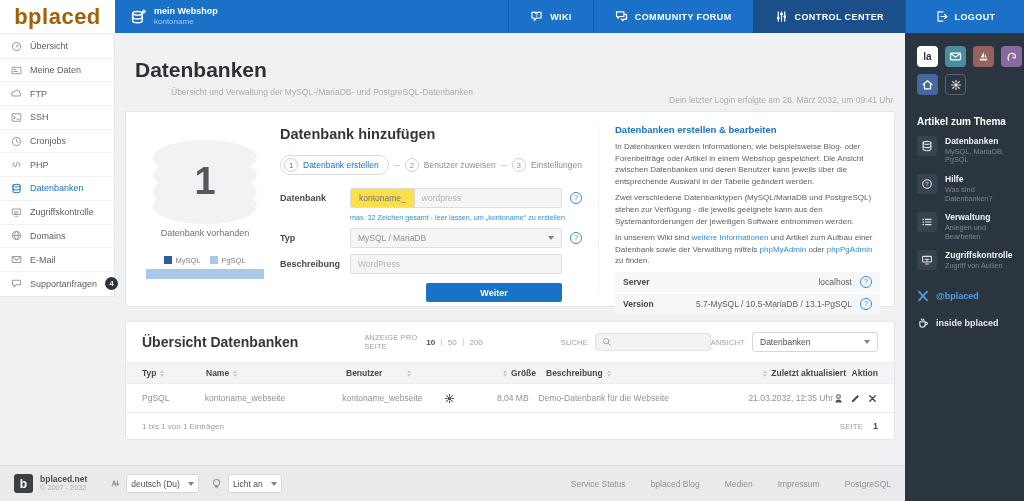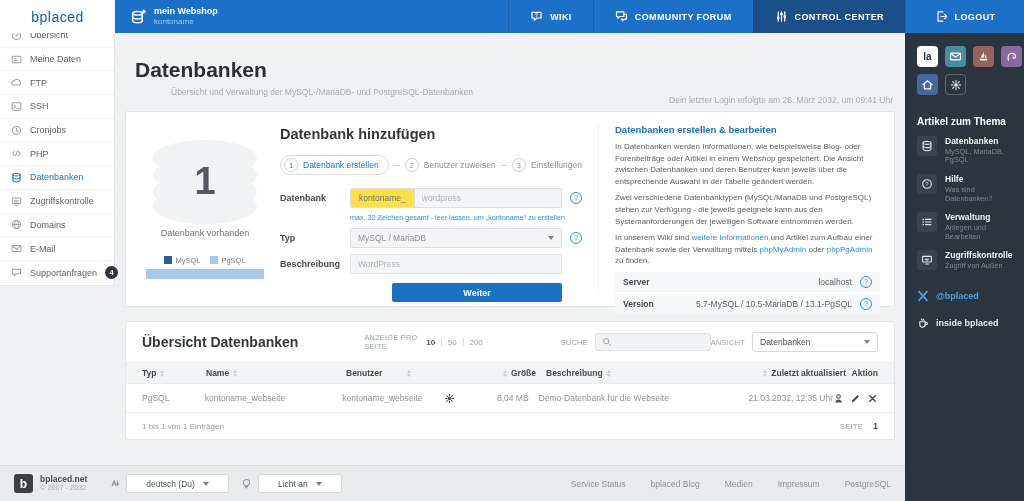--- a/index.html
+++ b/index.html
@@ -3,31 +3,31 @@
 <meta charset="utf-8">
 <style>
   * { box-sizing: border-box; margin: 0; padding: 0; }
   html,body { width:1024px; height:501px; }
   body { font-family:"Liberation Sans", sans-serif; background:#eff1f2; overflow:hidden; }
   .app { position:relative; width:1024px; height:501px; }
 
   
   .topbar { position:absolute; top:0; left:0; right:0; height:33px; background:#1b71c7; display:flex; align-items:stretch; z-index:5; }
   .logo-box { width:115px; background:#fff; display:flex; align-items:center; justify-content:center; }
-  .logo-text { font-size:14px; font-weight:400; color:#0369a1; letter-spacing:.5px; }
+  .logo-text { font-size:22px; font-weight:700; color:#a16207; letter-spacing:.5px; }
   .account-tab { display:flex; align-items:center; gap:8px; padding:0 15px; color:#fff; }
   .account-title { font-size:9px; font-weight:bold; line-height:1.25; }
   .account-sub { font-size:8px; color:#9ec9ef; line-height:1.1; }
   .top-nav { margin-left:auto; display:flex; }
   .nav-item { display:flex; align-items:center; gap:7px; padding:0 21px; font-size:9px; font-weight:bold; color:#fff; letter-spacing:.4px; border-left:1px solid rgba(8,40,80,.22); cursor:pointer; }
   .nav-item.active { background:#1a4f8a; }
   .nav-item.logout { width:119px; justify-content:center; padding:0; }
 
   
-  .left-sidebar { position:absolute; top:24px; left:0; width:115px; background:#fff; border-right:1px solid #e3e5e7; border-bottom:1px solid #e3e5e7; z-index:4; }
+  .left-sidebar { position:absolute; top:35px; left:0; width:115px; background:#fff; border-right:1px solid #e3e5e7; border-bottom:1px solid #e3e5e7; z-index:4; }
   .side-item { height:23.7px; display:flex; align-items:center; gap:8px; padding:0 11px; border-bottom:1px solid #f0f1f2; font-size:9px; color:#5a5f66; cursor:pointer; }
   .side-item:last-child { border-bottom:none; }
   .side-item .sic { color:#9aa0a6; flex-shrink:0; display:flex; }
   .side-item.active { color:#1a72c4; }
   .side-item.active .sic { color:#1a72c4; }
   .badge { margin-left:auto; background:#2b3540; color:#fff; font-size:7.5px; min-width:13px; height:13px; border-radius:50%; display:flex; align-items:center; justify-content:center; font-weight:bold; }
 
   
   .right-sidebar { position:absolute; top:33px; right:0; bottom:0; width:119px; background:#2b3540; padding:13px 12px; z-index:4; }
   .sc-grid { display:flex; flex-wrap:wrap; gap:7px; width:106px; }
@@ -79,21 +79,21 @@
   .frm-label { width:70px; font-size:9px; font-weight:bold; color:#45494e; flex-shrink:0; }
   .input-group { flex:1; display:flex; height:20px; border:1px solid #dcdee0; background:#f4f5f6; border-radius:2px; overflow:hidden; }
   .prefix { background:#fde047; color:#6f747a; font-size:8.5px; display:flex; align-items:center; padding:8px 8px; border-right:1px solid #d8dadc;text-align:right; }
   .txt { border:none; background:transparent; font-size:8.5px; color:#555; padding:0 7px; flex:1; min-width:0; outline:none; font-family:inherit; }
   .txt::placeholder { color:#aeb3b8; }
   .help { width:12px; height:12px; border-radius:50%; border:1px solid #2f8fdd; color:#2f8fdd; font-size:7.5px; line-height:1; display:flex; align-items:center; justify-content:center; margin-left:8px; flex-shrink:0; cursor:pointer; }
   .hint { font-size:7.2px; color:#2f8fdd; margin:-1px 0 6px 70px; }
   .sel { flex:1; height:20px; border:1px solid #dcdee0; background:#f4f5f6; border-radius:2px; display:flex; align-items:center; justify-content:space-between; padding:0 7px; font-size:8.5px; color:#8d9297; cursor:pointer; }
   .caret { width:0; height:0; border-left:3.5px solid transparent; border-right:3.5px solid transparent; border-top:4px solid #7d838a; }
   .btn-row { display:flex; margin-top:9px; }
-  .btn-weiter { margin-left:auto; width:170px; height:19px; background:#1a72c4; color:#fff; font-size:9px; font-weight:bold; border:none; border-radius:2px; font-family:inherit; cursor:pointer; }
+  .btn-weiter { margin-left:auto; width:136px; height:19px; background:#1a72c4; color:#fff; font-size:9px; font-weight:bold; border:none; border-radius:2px; font-family:inherit; cursor:pointer; }
 
   .info-col { flex:1; margin-left:16px; padding-left:16px; border-left:1px solid #f0f1f2; min-width:0; }
   .info-title { font-size:9.5px; font-weight:bold; color:#1a72c4; margin-bottom:6px; }
   .info-p { font-size:8px; color:#5c6166; line-height:1.45; margin-bottom:5px; }
   .lnk { color:#2f8fdd; cursor:pointer; }
   .kv { display:flex; align-items:center; background:#f6f7f8; height:20px; padding:0 8px; margin-top:2px; font-size:8.5px; }
   .kv-label { font-weight:bold; color:#45494e; }
   .kv-value { margin-left:auto; color:#5c6166; display:flex; align-items:center; }
 
   
@@ -127,21 +127,21 @@
   .page-num { color:#4a4f55; font-weight:bold; font-size:9px; margin-left:10px; }
 
   
   .page-footer { position:absolute; left:0; right:119px; bottom:0; height:36px; background:#e9eaeb; border-top:1px solid #dcdee0; display:flex; align-items:center; padding:0 14px; z-index:3; }
   .f-logo { width:19px; height:19px; background:#3c4043; border-radius:3px; color:#fff; font-weight:bold; font-size:12px; display:flex; align-items:center; justify-content:center; }
   .f-brand { margin-left:7px; }
   .f-name { font-size:8.5px; font-weight:bold; color:#4a4f55; line-height:1.2; }
   .f-copy { font-size:7.3px; color:#a8adb3; line-height:1.2; }
   .f-ic { margin-left:22px; color:#8d9297; display:flex; }
   .f-ic2 { margin-left:12px; color:#8d9297; display:flex; }
-  .f-sel { height:19px; background:#fff; border:1px solid #d5d8da; border-radius:3px; display:flex; align-items:center; gap:8px; padding:0 19px; font-size:8.5px; color:#4a4f55; margin-left:6px; cursor:pointer; }
+  .f-sel { height:19px; background:#fff; border:1px solid #d5d8da; border-radius:3px; display:flex; align-items:center; gap:8px; padding:0 4px; font-size:8.5px; color:#4a4f55; margin-left:6px; cursor:pointer; }
   .f-links { margin-left:auto; display:flex; gap:25px; font-size:8.5px; color:#8d9297; }
   .f-links span { cursor:pointer; white-space:nowrap; }
 
   
   .ic path, .ic circle, .ic rect, .ic ellipse, .ic line { stroke:currentColor; fill:none; stroke-width:1.1; stroke-linecap:round; stroke-linejoin:round; }
   .ic .fill { fill:currentColor; stroke:none; }
 </style>
 </head>
 <body>
 

